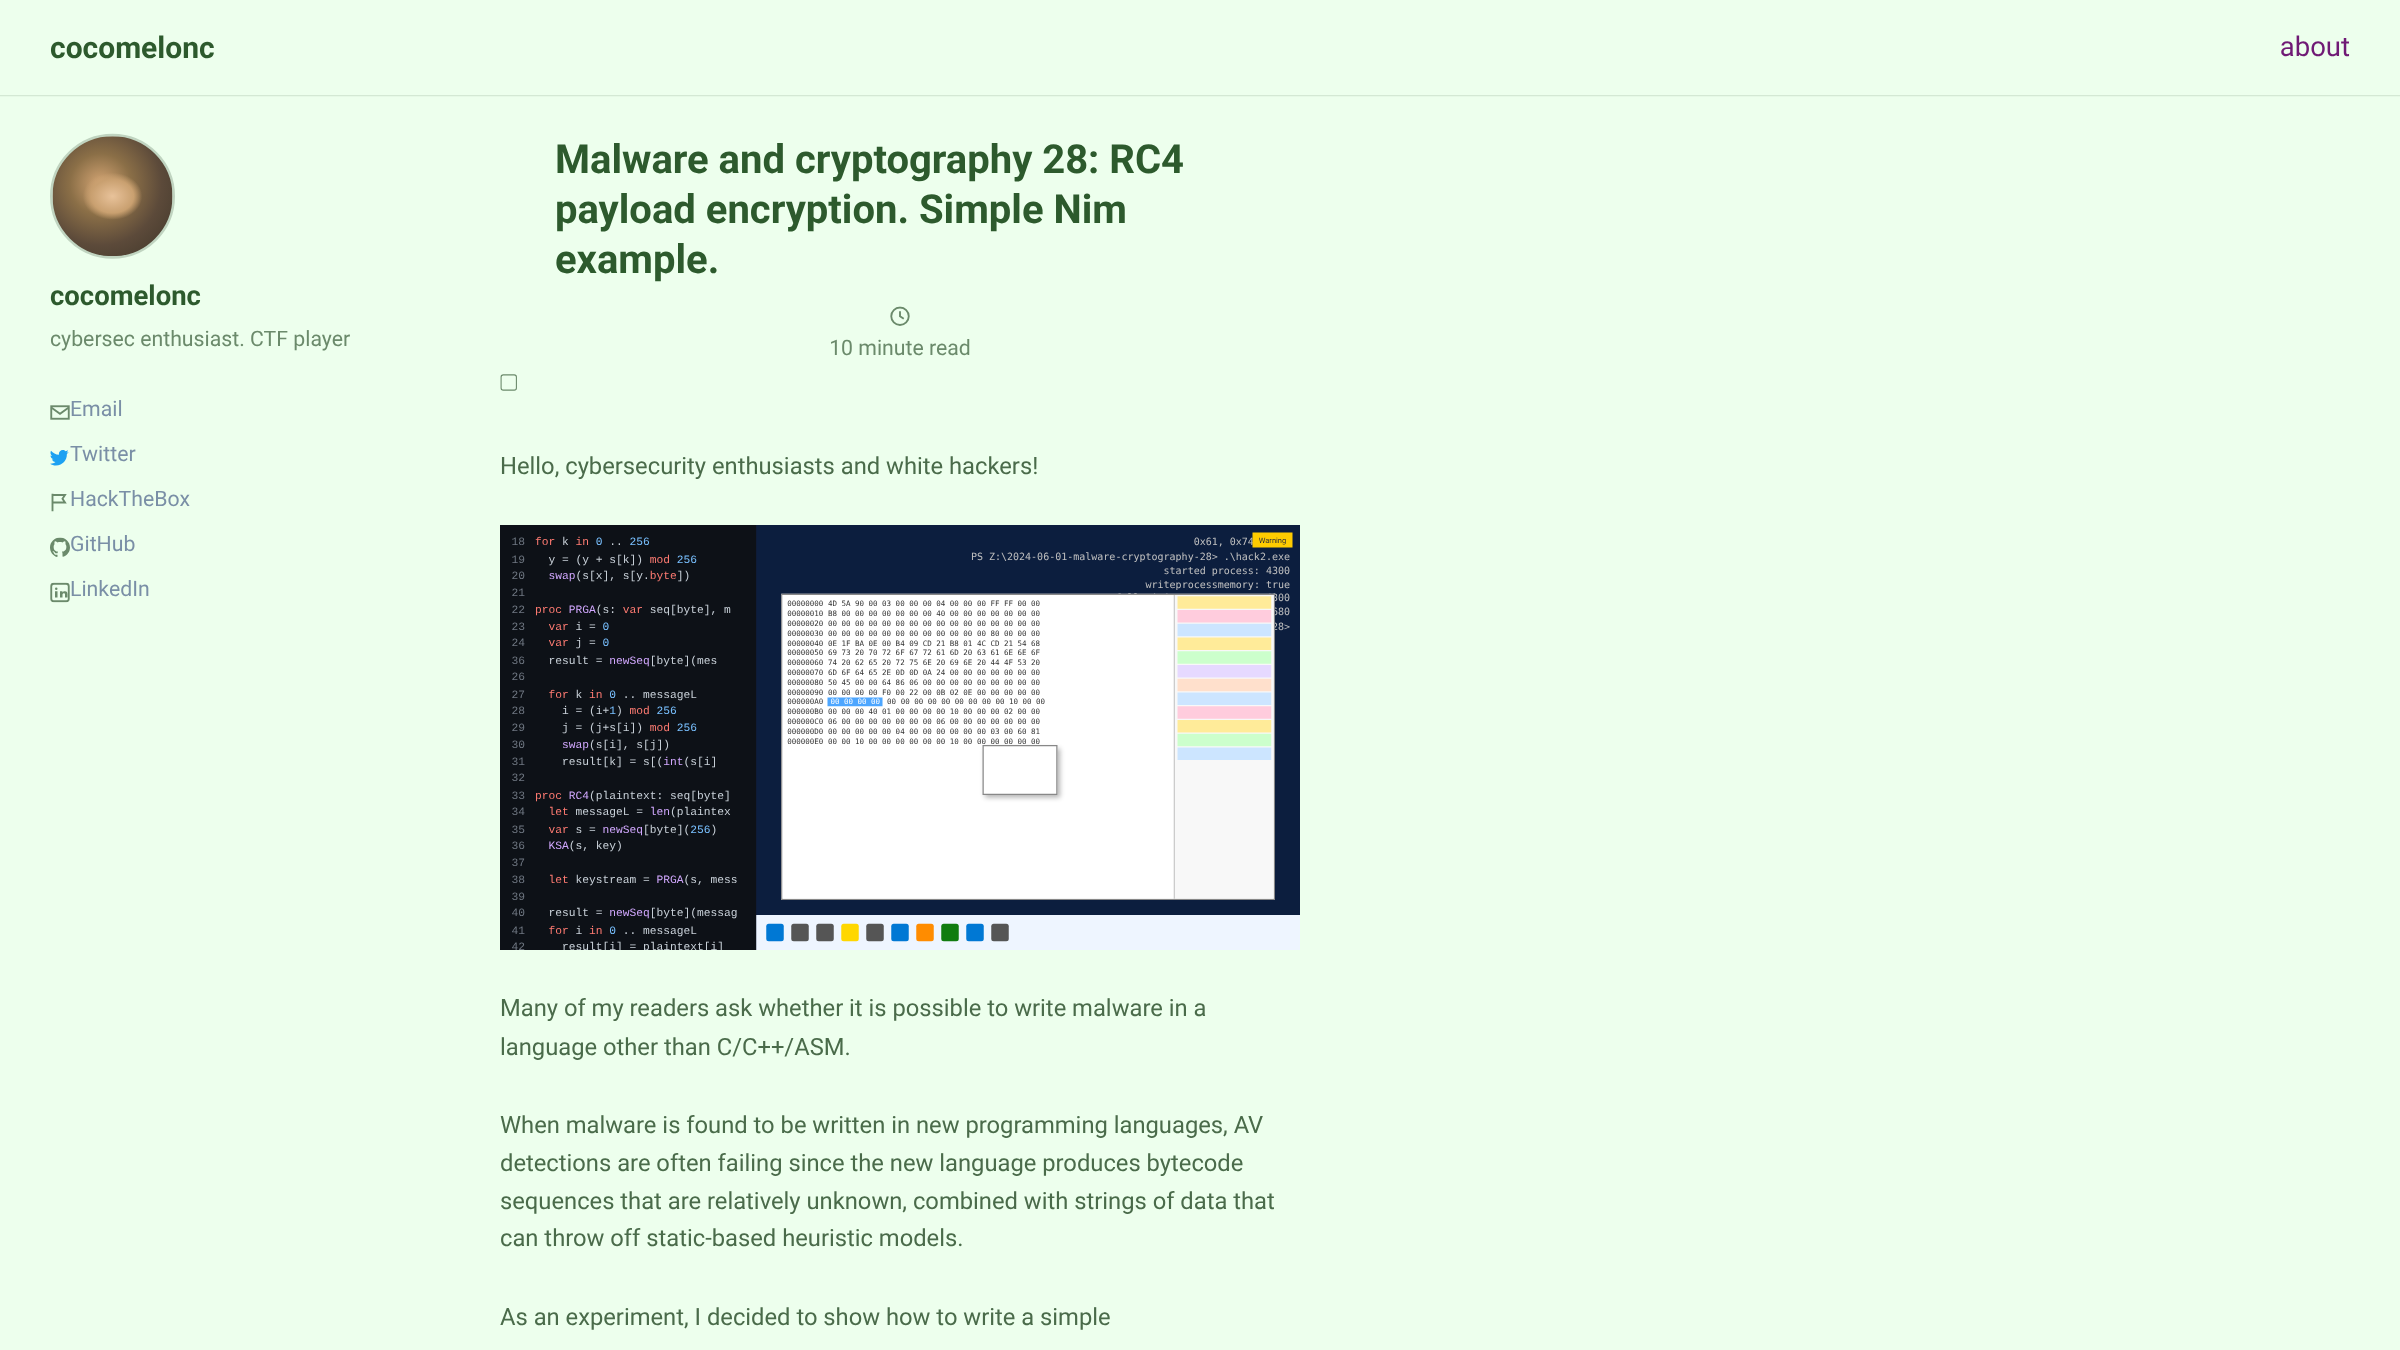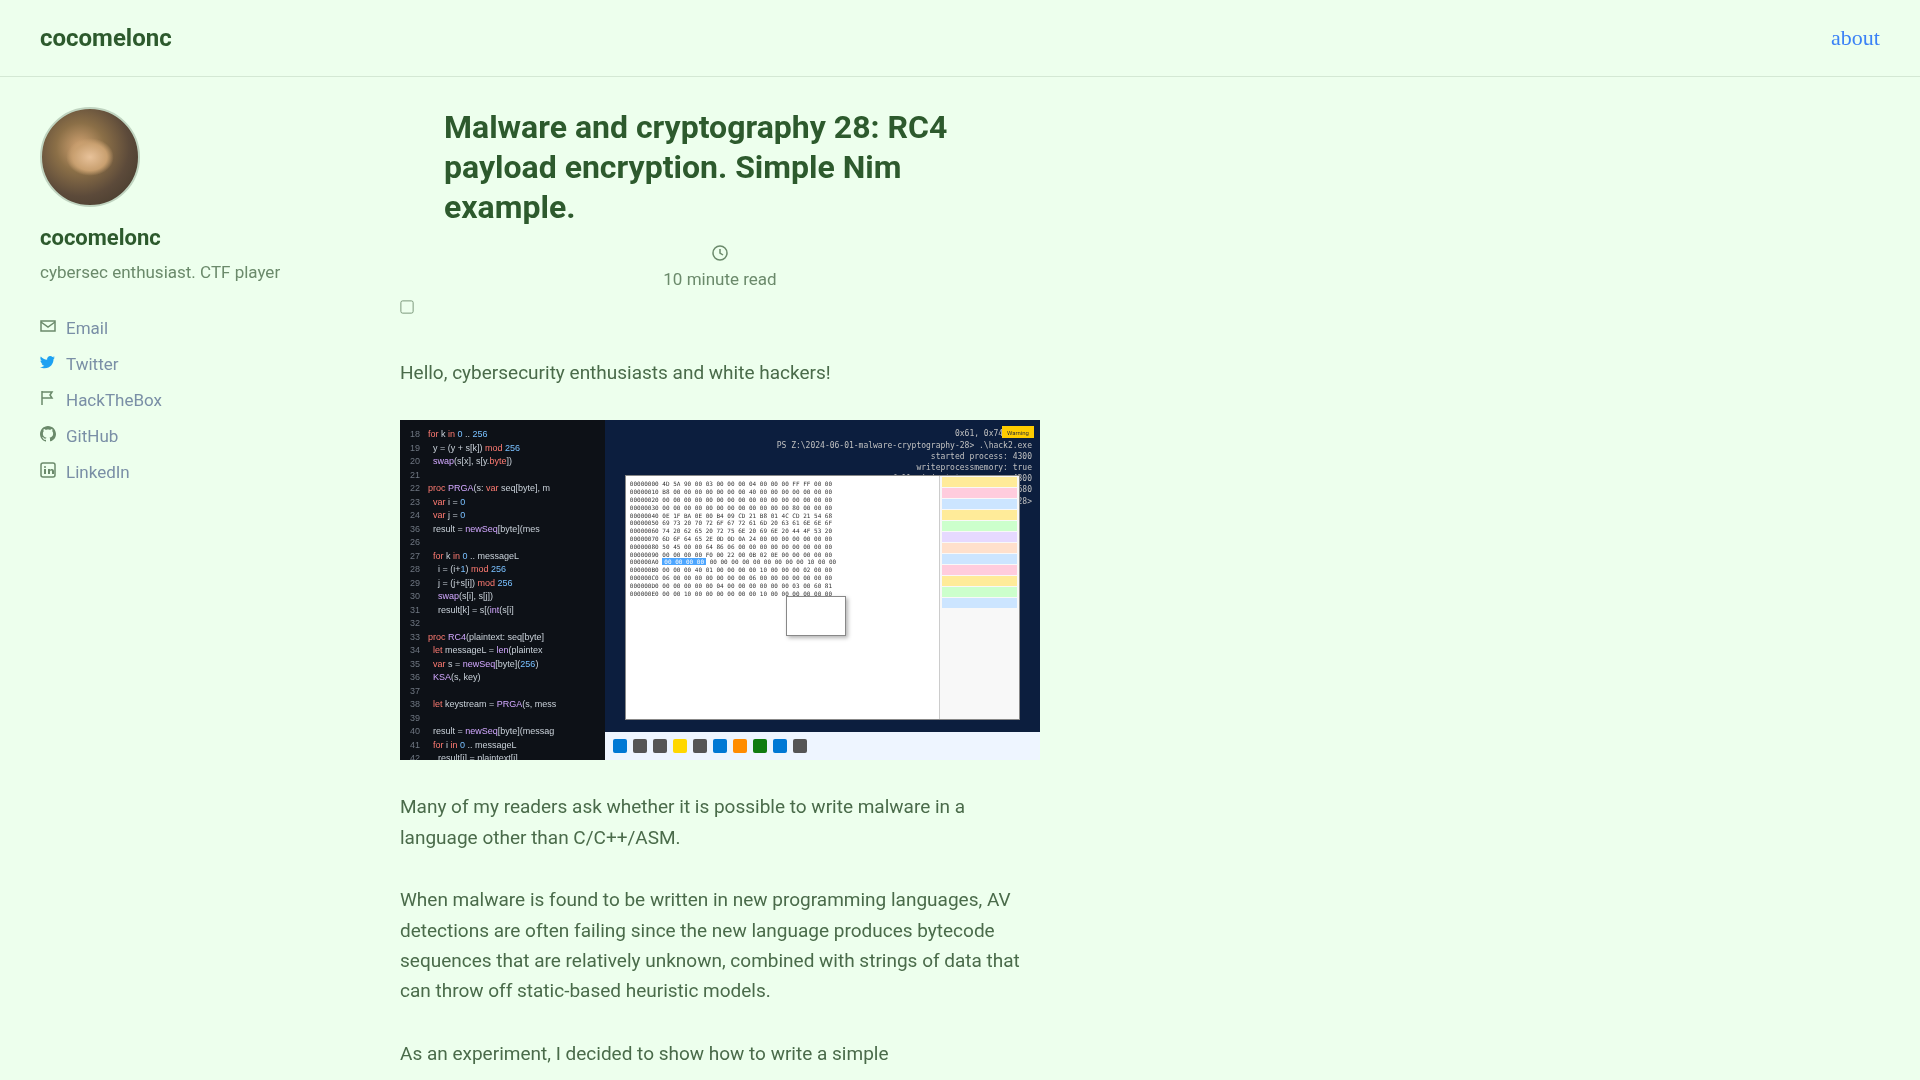--- a/index.html
+++ b/index.html
@@ -26,23 +26,22 @@
     }
     
     .site-title {
       font-size: 24px;
       font-weight: 700;
       color: #2d5a2d;
     }
     
     .nav-link {
       font-size: 22px;
-      color: #3b82f6;
+      color: #701a75;
       cursor: pointer;
-      font-family: Liberation Serif, serif;
     }
     
     .main-container {
       display: flex;
       padding: 30px 40px 0 40px;
       gap: 60px;
     }
     
     .sidebar {
       width: 300px;
@@ -83,22 +82,21 @@
       color: #6b8a6b;
       margin-bottom: 28px;
     }
     
     .social-links {
       list-style: none;
     }
     
     .social-link {
       display: flex;
-      align-items: flex-start;
-      gap: 10px;
+      align-items: flex-end;
       padding: 8px 0;
       font-size: 17px;
       color: #7a8fa6;
       cursor: pointer;
     }
     
     .social-link .icon {
       width: 16px;
       height: 16px;
       display: inline-flex;
@@ -163,21 +161,21 @@
       margin-bottom: 32px;
       display: flex;
       position: relative;
       overflow: hidden;
     }
     
     .code-panel {
       width: 32%;
       background: #0d1117;
       padding: 8px 0;
-      font-family: Liberation Sans, sans-serif;
+      font-family: Liberation Mono, monospace;
       font-size: 9px;
       position: relative;
     }
     
     .code-line {
       display: flex;
       padding: 0 4px;
       line-height: 1.5;
     }
     

